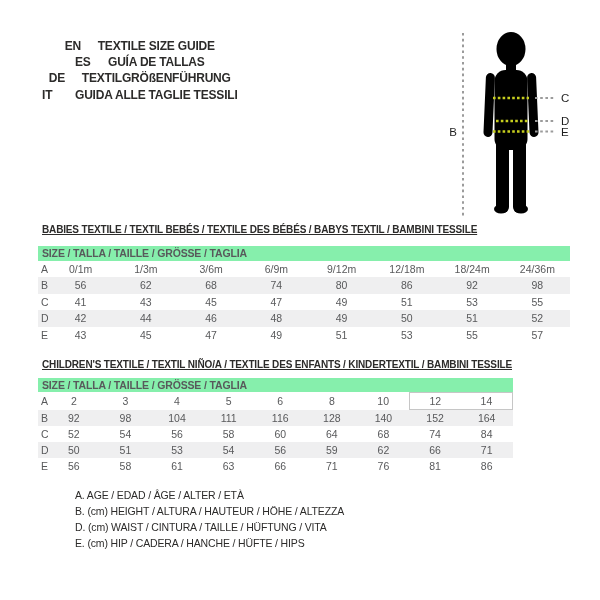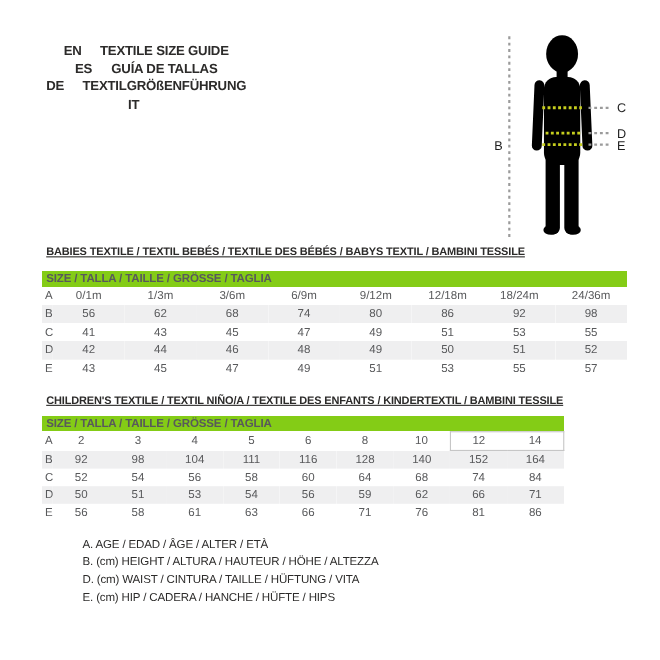--- a/index.html
+++ b/index.html
@@ -17,21 +17,21 @@
   
   .section-title{position:absolute;left:42px;font-size:10px;font-weight:bold;letter-spacing:-0.15px;white-space:nowrap;color:#2c2b2a;text-decoration:underline;}
   #babies-title{top:224px;}
   #children-title{top:359px;}
   
   .table-wrap{position:absolute;left:38px;}
   #babies-table-wrap{top:246px;width:532px;}
   #children-table-wrap{top:378px;width:475px;}
   table.size-table{border-collapse:collapse;table-layout:fixed;width:100%;font-size:10.5px;line-height:1;}
   table.size-table td{padding:0;text-align:center;color:#58595b;white-space:nowrap;overflow:hidden;}
-  td.header-cell{background:#84cc16;color:#565656;font-weight:bold;text-align:left !important;padding-left:4px !important;letter-spacing:-0.15px;}
+  td.header-cell{background:#86efac;color:#565656;font-weight:bold;text-align:left !important;padding-left:4px !important;letter-spacing:-0.15px;}
   #babies-table-wrap td.header-cell{height:15px;}
   #children-table-wrap td.header-cell{height:14px;}
   #babies-table-wrap tbody td{height:16.4px;}
   #children-table-wrap tbody td{height:16px;}
   td.row-label{text-align:left !important;padding-left:3px !important;}
   tr.shaded td{background:#efeff0;}
   td.hbox{border-top:1px solid #c6c6c6;border-bottom:1px solid #c6c6c6;}
   td.hbox-start{border-left:1px solid #c6c6c6;margin-top:20px;}
   td.hbox-end{border-right:1px solid #c6c6c6;}
   
@@ -51,20 +51,21 @@
       <div class="lang-row">
         <span class="lang-code">ES</span>
         <span>GUÍA DE TALLAS</span>
       </div>
       <div class="lang-row">
         <span class="lang-code">DE</span>
         <span>TEXTILGRÖßENFÜHRUNG</span>
       </div>
       <div class="lang-row">
         <span class="lang-code">IT</span>
+        <span>GUIDA ALLE TAGLIE TESSILI</span>
       </div>
     </div>
 
   <div class="figure-wrap">
     <svg width="160" height="210" viewBox="0 0 160 210" xmlns="http://www.w3.org/2000/svg">
 
       <line x1="23" y1="18" x2="23" y2="203" stroke="#9b9b9b" stroke-width="2" stroke-dasharray="2.6,3.2"></line>
       <text x="17" y="121" text-anchor="end" font-size="11.5" fill="#1f1f1f">B</text>
 
       <g fill="#000000">

